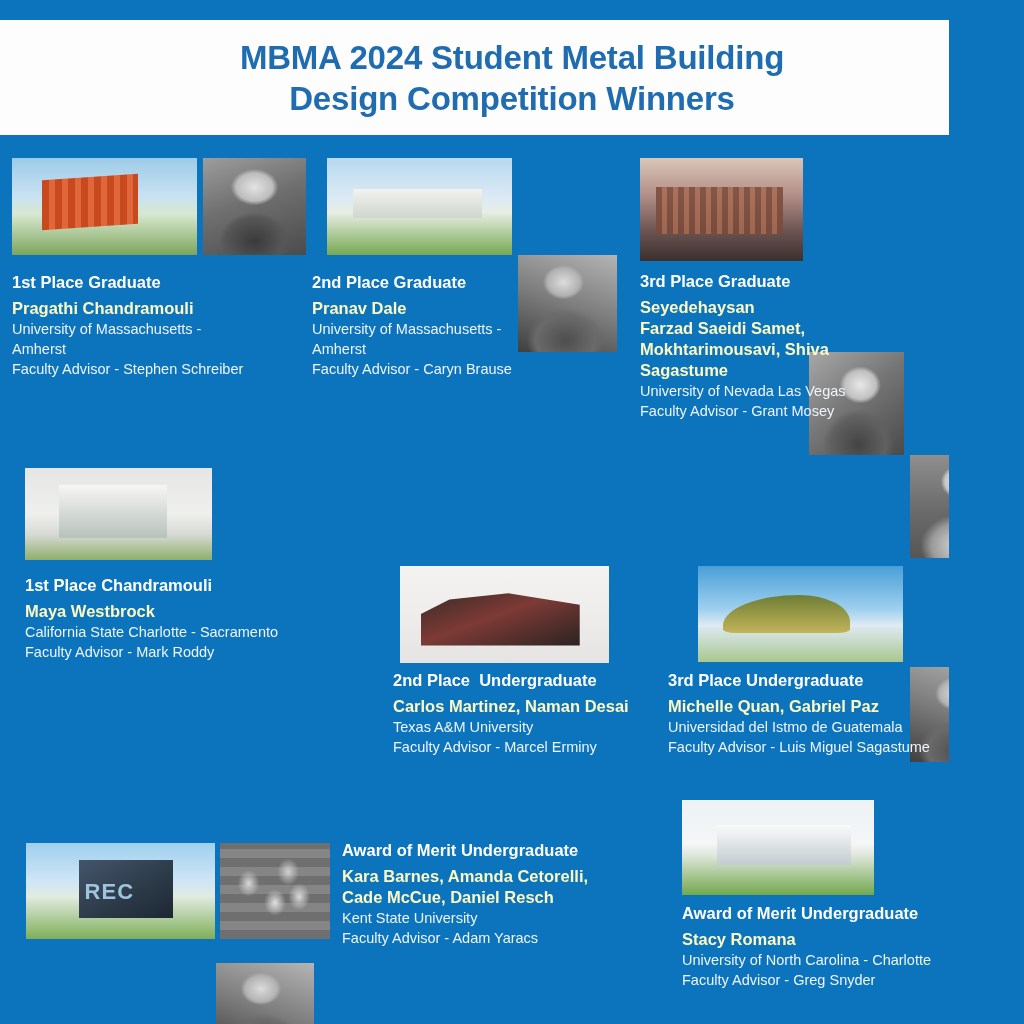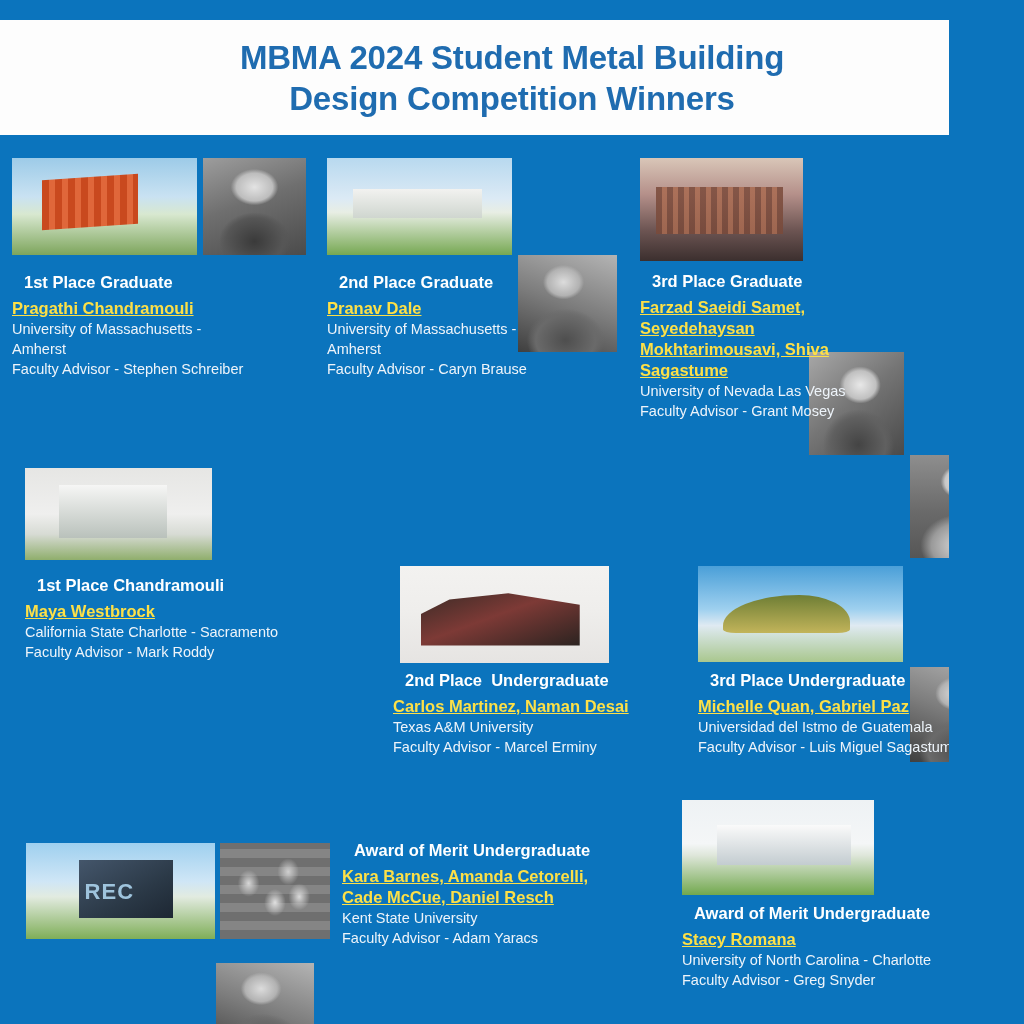--- a/index.html
+++ b/index.html
@@ -26,24 +26,24 @@
     text-align:center;
     letter-spacing:-0.2px;
     font-family:"Liberation Sans", sans-serif;
   }
   .header-title .l2{display:block;}
 
   
   .entry{position:absolute;}
   .place{
     color:#ffffff;font-weight:bold;font-size:16.5px;line-height:21px;
-    margin:0 0 5px 12px;white-space:pre;
+    margin:0 0 5px 0;white-space:pre;
   }
   .names{
-    color:#fde047;font-weight:bold;font-size:16.5px;line-height:21px;margin:0;text-decoration:underline;
+    color:#fef9c3;font-weight:bold;font-size:16.5px;line-height:21px;margin:0;
   }
   .school,.advisor{
     color:#eef4fa;font-weight:normal;font-size:14.5px;line-height:20px;margin:0;
   }
 
   
   .ph{position:absolute;overflow:hidden;background:#2b6ea0;}
 
   
   .gray{background:#8c8c8c;position:relative;}
@@ -128,36 +128,36 @@
   <div class="entry" style="left:12px;top:272px;width:310px;">
     <p class="place">1st Place Graduate</p>
     <p class="names">Pragathi Chandramouli</p>
     <p class="school">University of Massachusetts -</p>
     <p class="school">Amherst</p>
     <p class="advisor">Faculty Advisor - Stephen Schreiber</p>
   </div>
 
   <div class="ph bldg-white" style="left:327px;top:158px;width:185px;height:97px;"></div>
   <div class="ph gray g2" style="left:518px;top:158px;width:99px;height:97px;"></div>
-  <div class="entry" style="left:327px;top:272px;width:300px;">
+  <div class="entry" style="left:312px;top:272px;width:300px;">
     <p class="place">2nd Place Graduate</p>
     <p class="names">Pranav Dale</p>
     <p class="school">University of Massachusetts -</p>
     <p class="school">Amherst</p>
     <p class="advisor">Faculty Advisor - Caryn Brause</p>
   </div>
 
   <div class="ph bldg-dark" style="left:640px;top:158px;width:163px;height:103px;"></div>
   <div class="ph gray g3" style="left:809px;top:158px;width:95px;height:103px;"></div>
   <div class="ph gray g4" style="left:910px;top:158px;width:100px;height:103px;"></div>
   <div class="ph gray g2" style="left:910px;top:267px;width:100px;height:95px;"></div>
   <div class="entry" style="left:640px;top:271px;width:262px;">
     <p class="place">3rd Place Graduate</p>
+    <p class="names">Seyedehaysan</p>
     <p class="names">Farzad Saeidi Samet,</p>
-    <p class="names">Seyedehaysan</p>
     <p class="names">Mokhtarimousavi, Shiva</p>
     <p class="names">Sagastume</p>
     <p class="school">University of Nevada Las Vegas</p>
     <p class="advisor">Faculty Advisor - Grant Mosey</p>
   </div>
 
   <div class="ph bldg-glass" style="left:25px;top:468px;width:187px;height:92px;"></div>
   <div class="ph gray g2" style="left:216px;top:468px;width:98px;height:92px;"></div>
   <div class="entry" style="left:25px;top:575px;width:330px;">
     <p class="place">1st Place Chandramouli</p>
@@ -168,21 +168,21 @@
 
   <div class="ph bldg-maroon" style="left:400px;top:566px;width:209px;height:97px;"></div>
   <div class="entry" style="left:393px;top:670px;width:300px;">
     <p class="place">2nd Place  Undergraduate</p>
     <p class="names">Carlos Martinez, Naman Desai</p>
     <p class="school">Texas A&amp;M University</p>
     <p class="advisor">Faculty Advisor - Marcel Erminy</p>
   </div>
 
   <div class="ph bldg-curve" style="left:698px;top:566px;width:205px;height:96px;"></div>
-  <div class="entry" style="left:698px;top:670px;width:320px;">
+  <div class="entry" style="left:668px;top:670px;width:320px;">
     <p class="place">3rd Place Undergraduate</p>
     <p class="names">Michelle Quan, Gabriel Paz</p>
     <p class="school">Universidad del Istmo de Guatemala</p>
     <p class="advisor">Faculty Advisor - Luis Miguel Sagastume</p>
   </div>
 
   <div class="ph bldg-rec" style="left:26px;top:843px;width:189px;height:96px;"></div>
   <div class="ph bldg-group" style="left:220px;top:843px;width:110px;height:96px;"></div>
   <div class="entry" style="left:342px;top:840px;width:300px;">
     <p class="place">Award of Merit Undergraduate</p>

